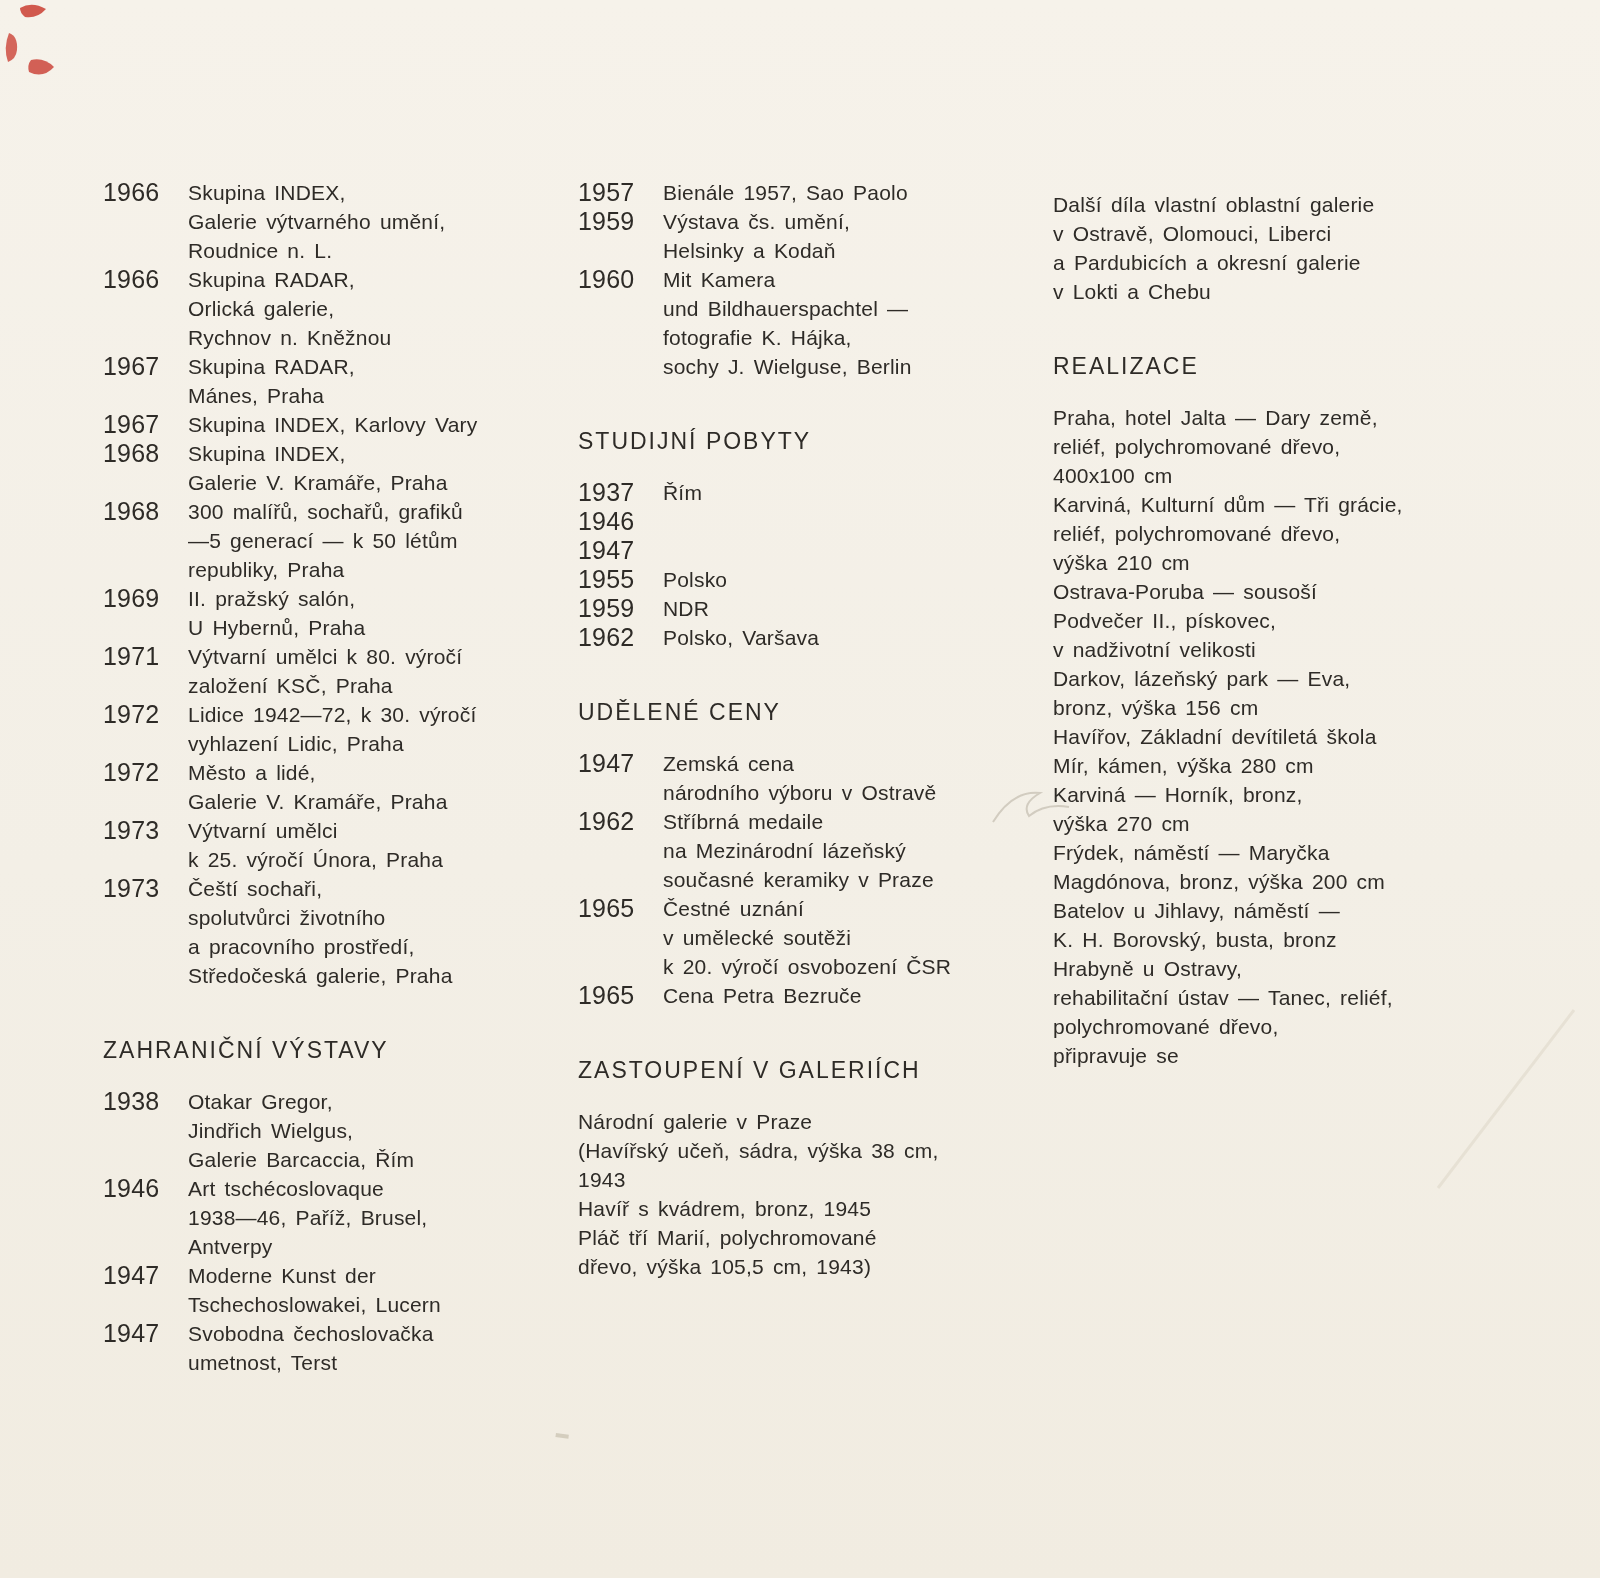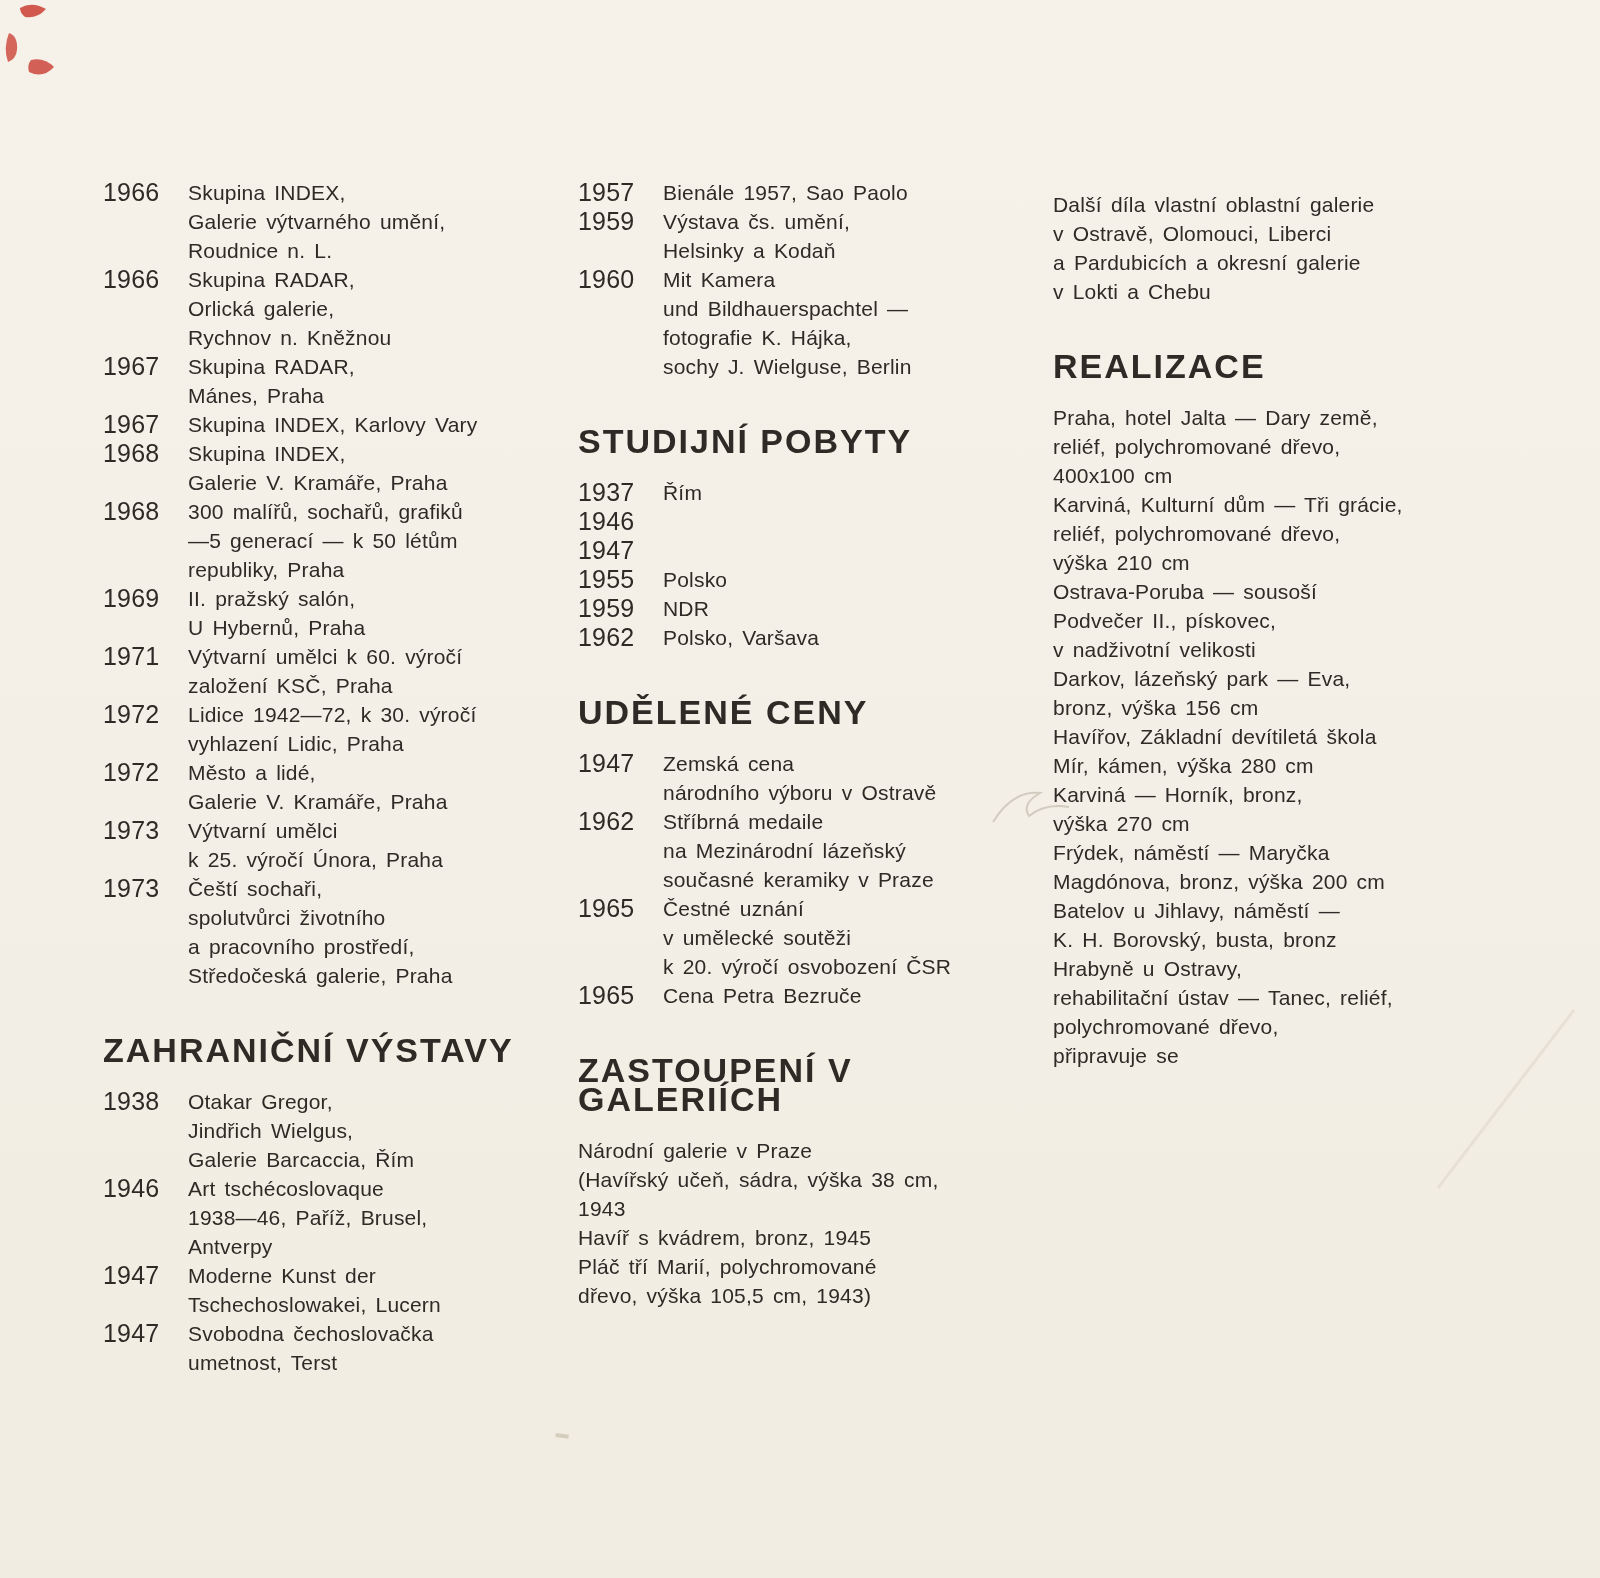--- a/index.html
+++ b/index.html
@@ -19,21 +19,21 @@
     position:absolute;inset:0;overflow:hidden;
     background:linear-gradient(180deg,#f6f2ea 0%,#f3efe6 55%,#f1ece1 100%);
   }
   .col{position:absolute;top:146px;margin-top:32px;}
   #col1{left:103px;width:462px;}
   #col2{left:578px;width:457px;}
   #col3{left:1053px;top:158px;width:482px;}
   .col section{margin:0;}
   .col section + section{margin-top:46px;}
   h2.section-heading{
-    font-size:34px;font-weight:bold;letter-spacing:2px;
+    font-size:23px;font-weight:normal;letter-spacing:2px;
     line-height:29px;margin:0 0 22px 0;
   }
   .entry{display:grid;grid-template-columns:85px 1fr;}
   .year{font-size:25px;line-height:29px;letter-spacing:0.2px;}
   .etext,.para{
     font-size:21px;line-height:29px;
     white-space:pre-line;
     word-spacing:3px;letter-spacing:0.2px;
   }
   .para{margin:0;}
@@ -78,21 +78,21 @@
 —5 generací — k 50 létům
 republiky, Praha</div>
         </div>
         <div class="entry">
           <div class="year">1969</div>
           <div class="etext">II. pražský salón,
 U Hybernů, Praha</div>
         </div>
         <div class="entry">
           <div class="year">1971</div>
-          <div class="etext">Výtvarní umělci k 60. výročí
+          <div class="etext">Výtvarní umělci k 80. výročí
 založení KSČ, Praha</div>
         </div>
         <div class="entry">
           <div class="year">1972</div>
           <div class="etext">Lidice 1942—72, k 30. výročí
 vyhlazení Lidic, Praha</div>
         </div>
         <div class="entry">
           <div class="year">1972</div>
           <div class="etext">Město a lidé,

